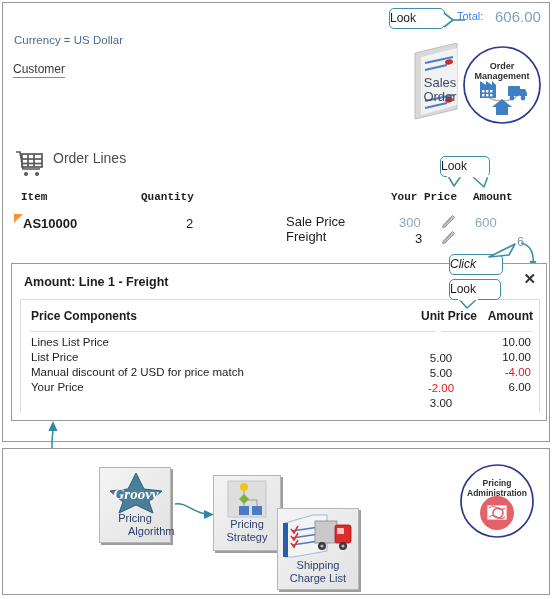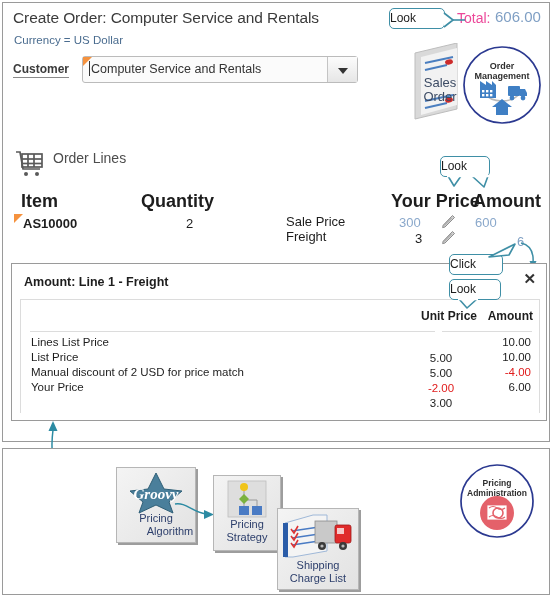--- a/index.html
+++ b/index.html
@@ -51,38 +51,38 @@
   .currency-line {
     position: absolute;
     left: 11px; top: 31px;
     font-size: 11.5px;
     color: #4a6c8f;
     white-space: nowrap;
   }
   .total-label {
     position: absolute;
     left: 454px; top: 7px;
-    font-size: 14px;
-    color: #ec4899;
+    font-size: 11px;
+    color: #3b82f6;
     white-space: nowrap;
   }
   .total-value {
     position: absolute;
     left: 492px; top: 5px;
     font-size: 15px;
     color: #7f9fc4;
     white-space: nowrap;
   }
 
   
   .cust-label {
     position: absolute;
     left: 10px; top: 60px;
     font-size: 12px;
-    font-weight: bold;
+    font-weight: normal;
     color: #3b3b3b;
     border-bottom: 1px solid #8a8a8a;
     padding-bottom: 1px;
     line-height: 13px;
   }
   .cust-field {
     position: absolute;
     left: 79px; top: 53px;
     width: 276px; height: 27px;
     border: 1px solid #bbbbbb;
@@ -148,24 +148,25 @@
   .order-lines-title {
     position: absolute;
     left: 50px; top: 147px;
     font-size: 14px;
     color: #4d4d4d;
     white-space: nowrap;
   }
 
   .col-head {
     position: absolute;
-    font-size: 18px;
+    font-size: 11px;
     font-weight: bold;
     color: #1d1d1d;
     white-space: nowrap;
+    font-family: Liberation Mono, monospace;
   }
   .h-item     { left: 18px;  top: 188px; }
   .h-qty      { left: 138px; top: 188px; }
   .h-yourprice{ left: 388px; top: 188px; }
   .h-amount   { left: 470px; top: 188px; }
 
   .cell { position: absolute; font-size: 13px; color: #1d1d1d; white-space: nowrap; }
   .item-name { left: 20px; top: 213px; font-weight: bold; }
   .item-flag {
     position: absolute; left: 11px; top: 211px;
@@ -279,21 +280,21 @@
     border-radius: 5px;
     background: #ffffff;
     font-size: 12px;
     color: #1d1d1d;
     line-height: 18px;
     box-sizing: border-box;
     white-space: nowrap;
   }
   .c-look-total { left: 386px; top: 5px;   width: 56px; height: 21px; }
   .c-look-cols  { left: 437px; top: 153px; width: 50px; height: 21px; }
-  .c-click      { left: 446px; top: 251px; width: 54px; height: 21px; }
+  .c-click      { left: 446px; top: 251px; width: 54px; height: 21px; font-style: italic; }
   .c-look-dlg   { left: 446px; top: 276px; width: 52px; height: 21px; }
 
   .co-svg { position: absolute; overflow: visible; }
 
   
   .tile {
     position: absolute;
     background: linear-gradient(135deg, #f4f4f4, #e2e2e2);
     border: 1px solid #b6b6b6;
     box-shadow: 2px 2px 0 #9d9d9d;
@@ -302,21 +303,21 @@
   .tile-label {
     position: absolute;
     left: 0; right: 0;
     text-align: center;
     font-size: 11px;
     color: #2c3e6b;
     line-height: 12.5px;
     white-space: nowrap;
   }
   .tile-pa {
-    left: 116px; top: 467px; width: 80px; height: 76px;
+    left: 99px; top: 467px; width: 72px; height: 76px;
   }
   .tile-ps {
     left: 213px; top: 475px; width: 68px; height: 76px;
   }
   .tile-scl {
     left: 277px; top: 508px; width: 82px; height: 82px;
   }
   .pa-badge {
     position: absolute;
     left: 458px; top: 462px;
@@ -324,35 +325,26 @@
   }
   svg { display: block; }
 </style>
 </head>
 <body>
 
 <div id="root">
 
   <div class="panel-top">
 
-    <div class="page-title">Create Order: Computer Service and Rentals</div>
     <div class="currency-line">Currency = US Dollar</div>
 
     <div class="total-label">Total:</div>
     <div class="total-value">606.00</div>
 
     <div class="cust-label">Customer</div>
-    <div class="cust-field">
-      <span class="req-flag"></span>
-      <span class="cust-caret"></span>
-      <span class="cust-input">Computer Service and Rentals</span>
-      <span class="cust-dropbtn">
-        <span class="caret"></span>
-      </span>
-    </div>
 
     <div class="sales-order-art">
       <svg width="60" height="78" viewBox="0 0 60 78">
         <polygon points="4,10 46,0 46,66 4,76" fill="#d9d9d9" stroke="#bdbdbd" stroke-width="1"></polygon>
         <polygon points="10,14 46,5 46,62 10,72" fill="#f2f2f2"></polygon>
         <g stroke="#4b7fc0" stroke-width="2" fill="none">
           <line x1="14" y1="20" x2="42" y2="14"></line>
           <line x1="14" y1="27" x2="36" y2="22"></line>
           <line x1="14" y1="58" x2="42" y2="52"></line>
           <line x1="14" y1="65" x2="36" y2="60"></line>
@@ -444,20 +436,21 @@
     <svg class="co-svg" style="left:505px; top:236px;" width="40" height="34">
       <path d="M13 4 C 22 6, 26 12, 25 24" fill="none" stroke="#3f8fa6" stroke-width="1.5"></path>
       <polygon points="25,30 21.5,22 28.5,22" fill="#3f8fa6"></polygon>
     </svg>
 
     <div class="dialog">
       <div class="dlg-title">Amount: Line 1 - Freight</div>
       <div class="dlg-close">✕</div>
 
       <div class="dlg-inner">
+        <div class="pc-head">Price Components</div>
         <div class="up-head">Unit Price</div>
         <div class="am-head">Amount</div>
         <div class="head-rule-1"></div>
         <div class="head-rule-2"></div>
         <div class="pc-rows" id="pc-rows">
             <div class="pc-row">
               <span class="nm">Lines List Price</span>
               <span class="up">5.00</span>
               <span class="am">10.00</span>
             </div>

